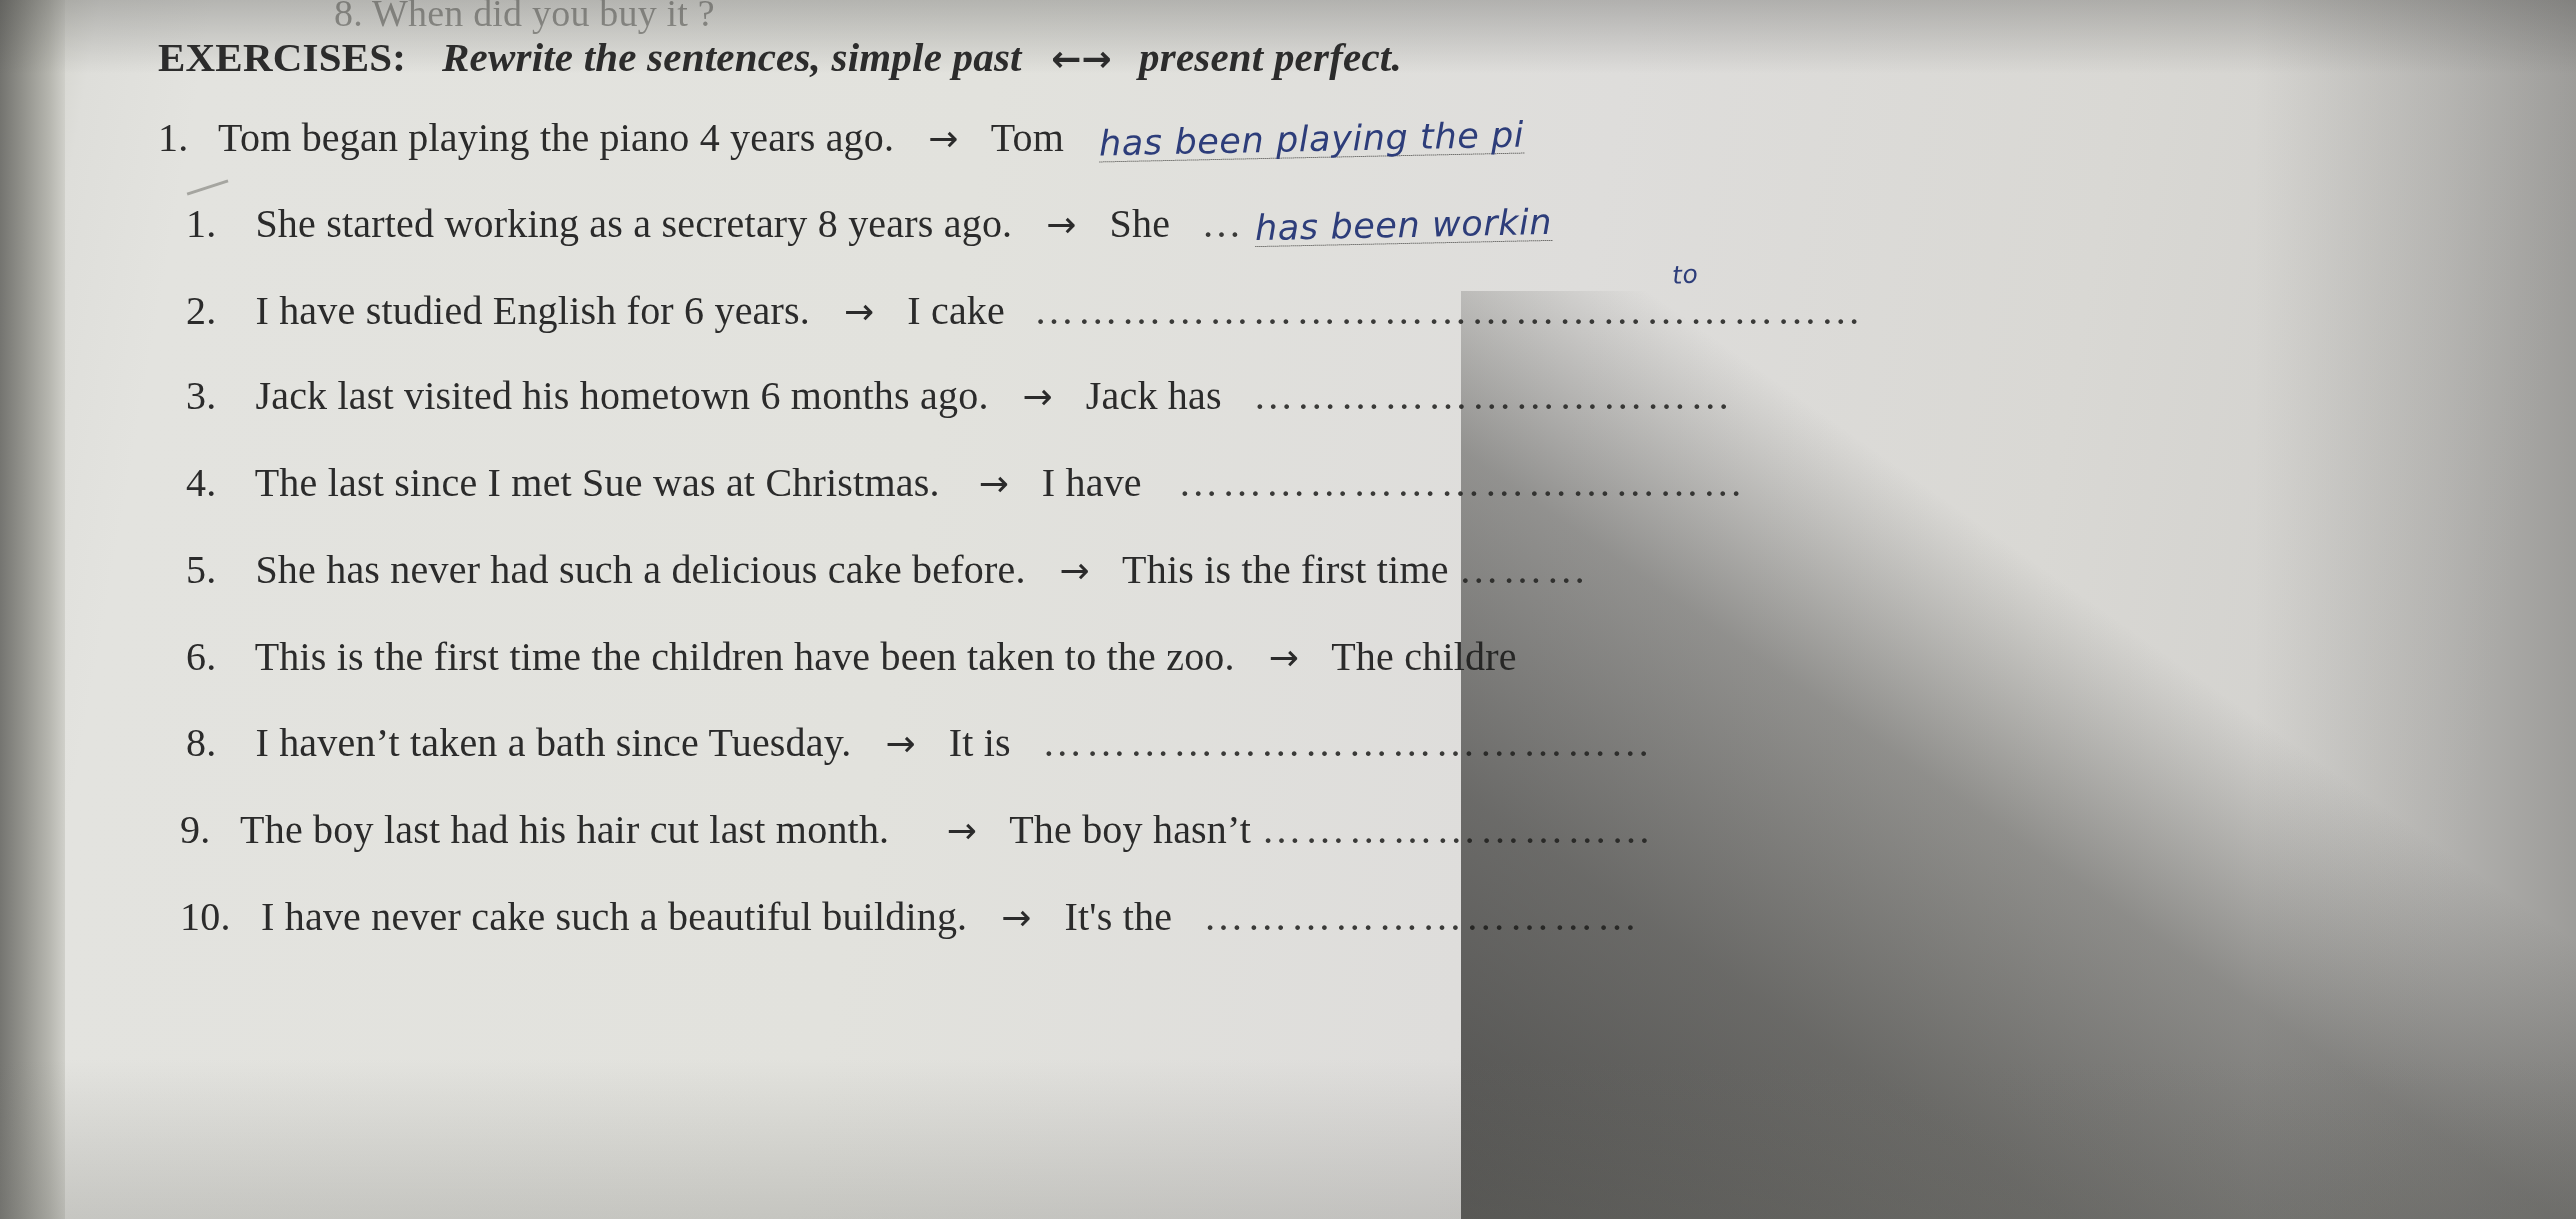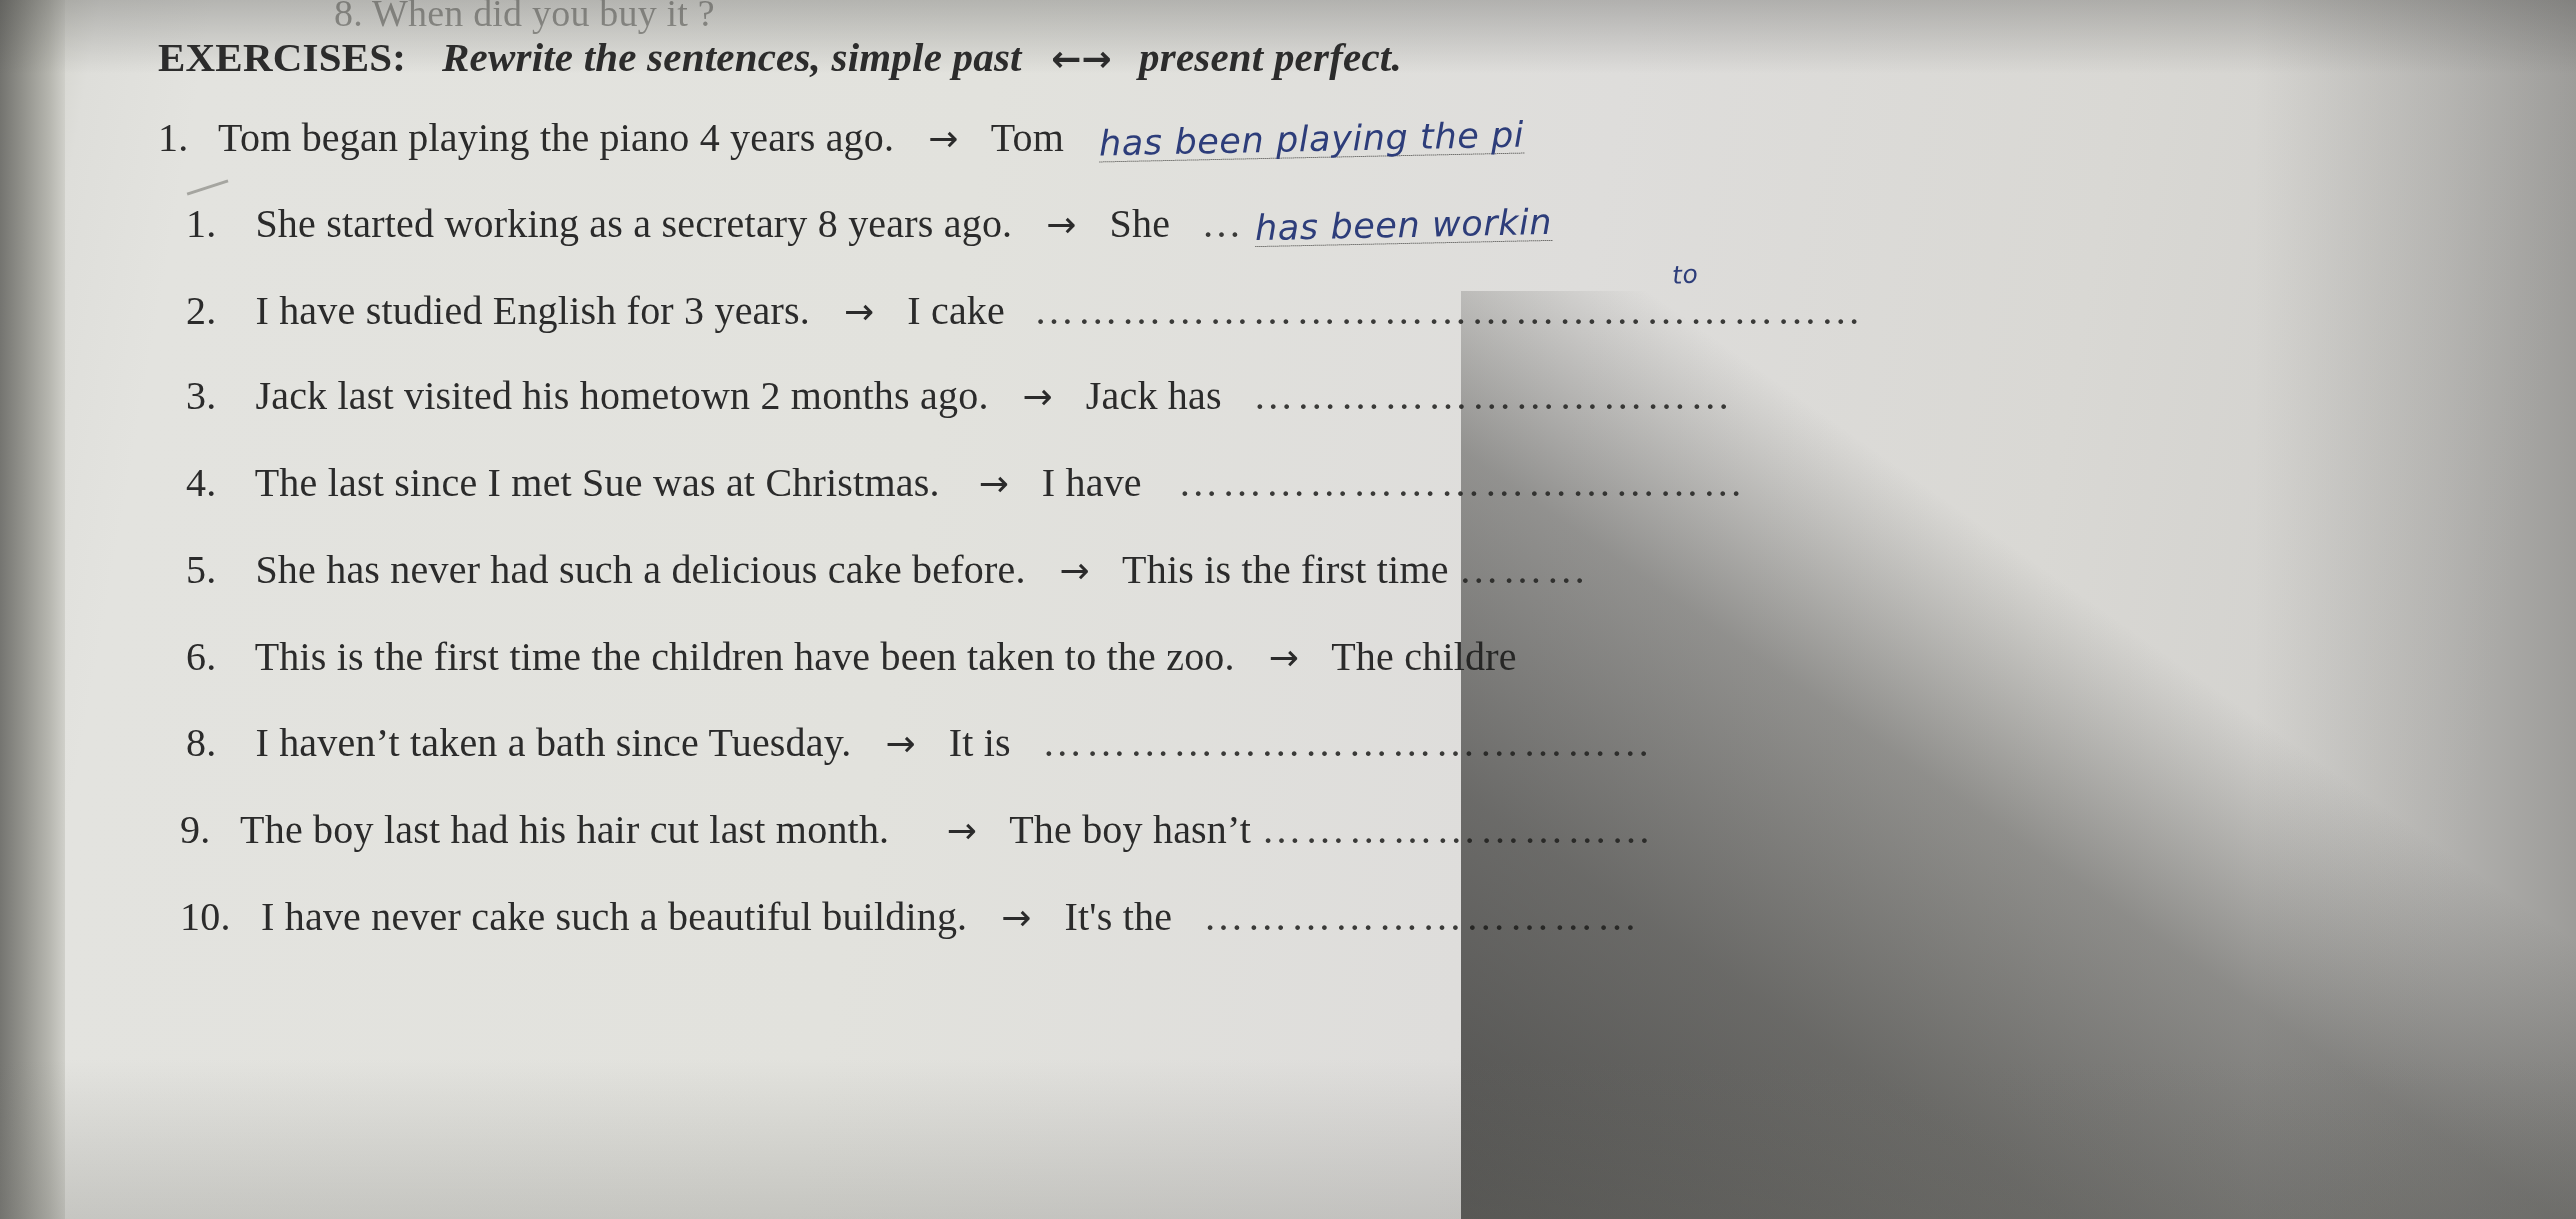--- a/index.html
+++ b/index.html
@@ -173,34 +173,34 @@
       <span style="display:inline-block; width:12.4px;"></span>
       <span>She</span>
       <span style="display:inline-block; width:11px;"></span>
       <span class="dots">…</span>
       <span class="hand hand-underline">has been workin</span>
     </div>
 
     <div class="line" style="left:186px; top:291px;">
       <span class="num">2.</span>
       <span style="display:inline-block; width:18.6px;"></span>
-      <span>I have studied English for 3 years.</span>
+      <span>I have studied English for 6 years.</span>
       <span style="display:inline-block; width:13.6px;"></span>
       <span class="arrow">→</span>
       <span style="display:inline-block; width:12.4px;"></span>
       <span>I cake</span>
       <span style="display:inline-block; width:8.7px;"></span>
       <span class="dots">…………………………………………………</span>
     </div>
     <div class="hand small" style="position:absolute; left:1672px; top:260px;">to</div>
 
     <div class="line" style="left:186px; top:376px;">
       <span class="num">3.</span>
       <span style="display:inline-block; width:18.6px;"></span>
-      <span>Jack last visited his hometown 2 months ago.</span>
+      <span>Jack last visited his hometown 6 months ago.</span>
       <span style="display:inline-block; width:13.6px;"></span>
       <span class="arrow">→</span>
       <span style="display:inline-block; width:12.4px;"></span>
       <span>Jack has</span>
       <span style="display:inline-block; width:11px;"></span>
       <span class="dots">……………………………</span>
     </div>
 
     <div class="line" style="left:186px; top:463px;">
       <span class="num">4.</span>

